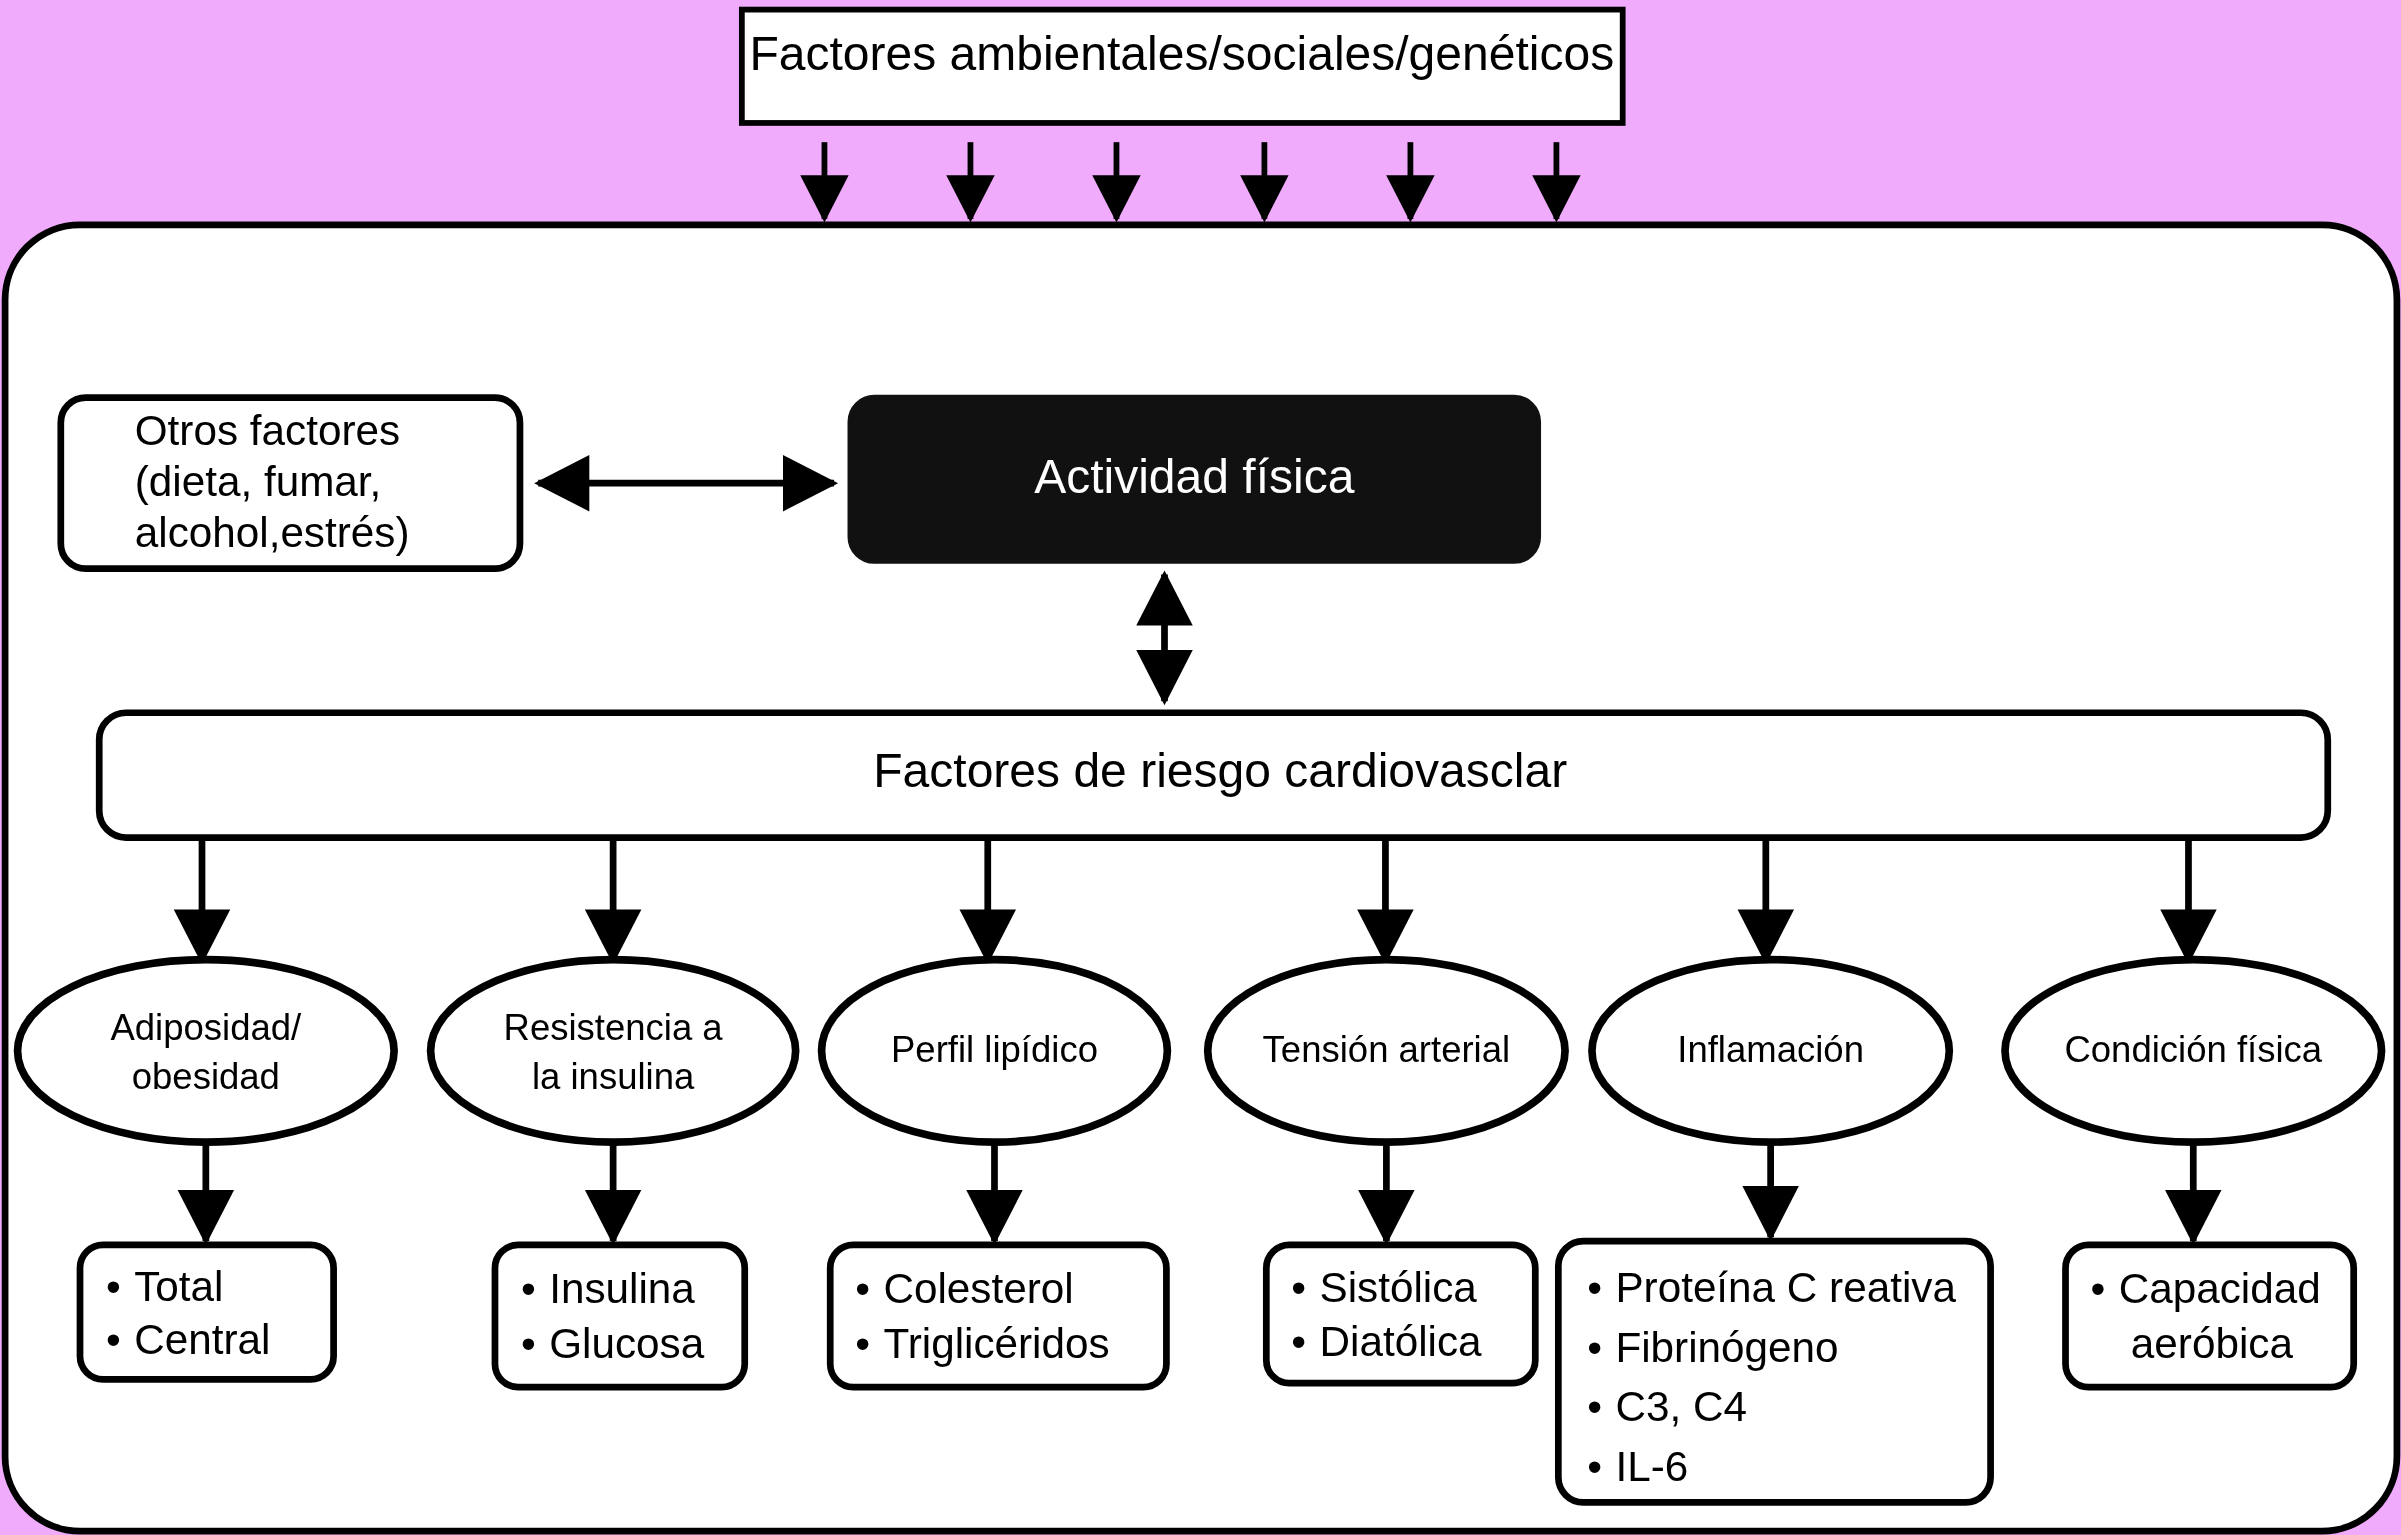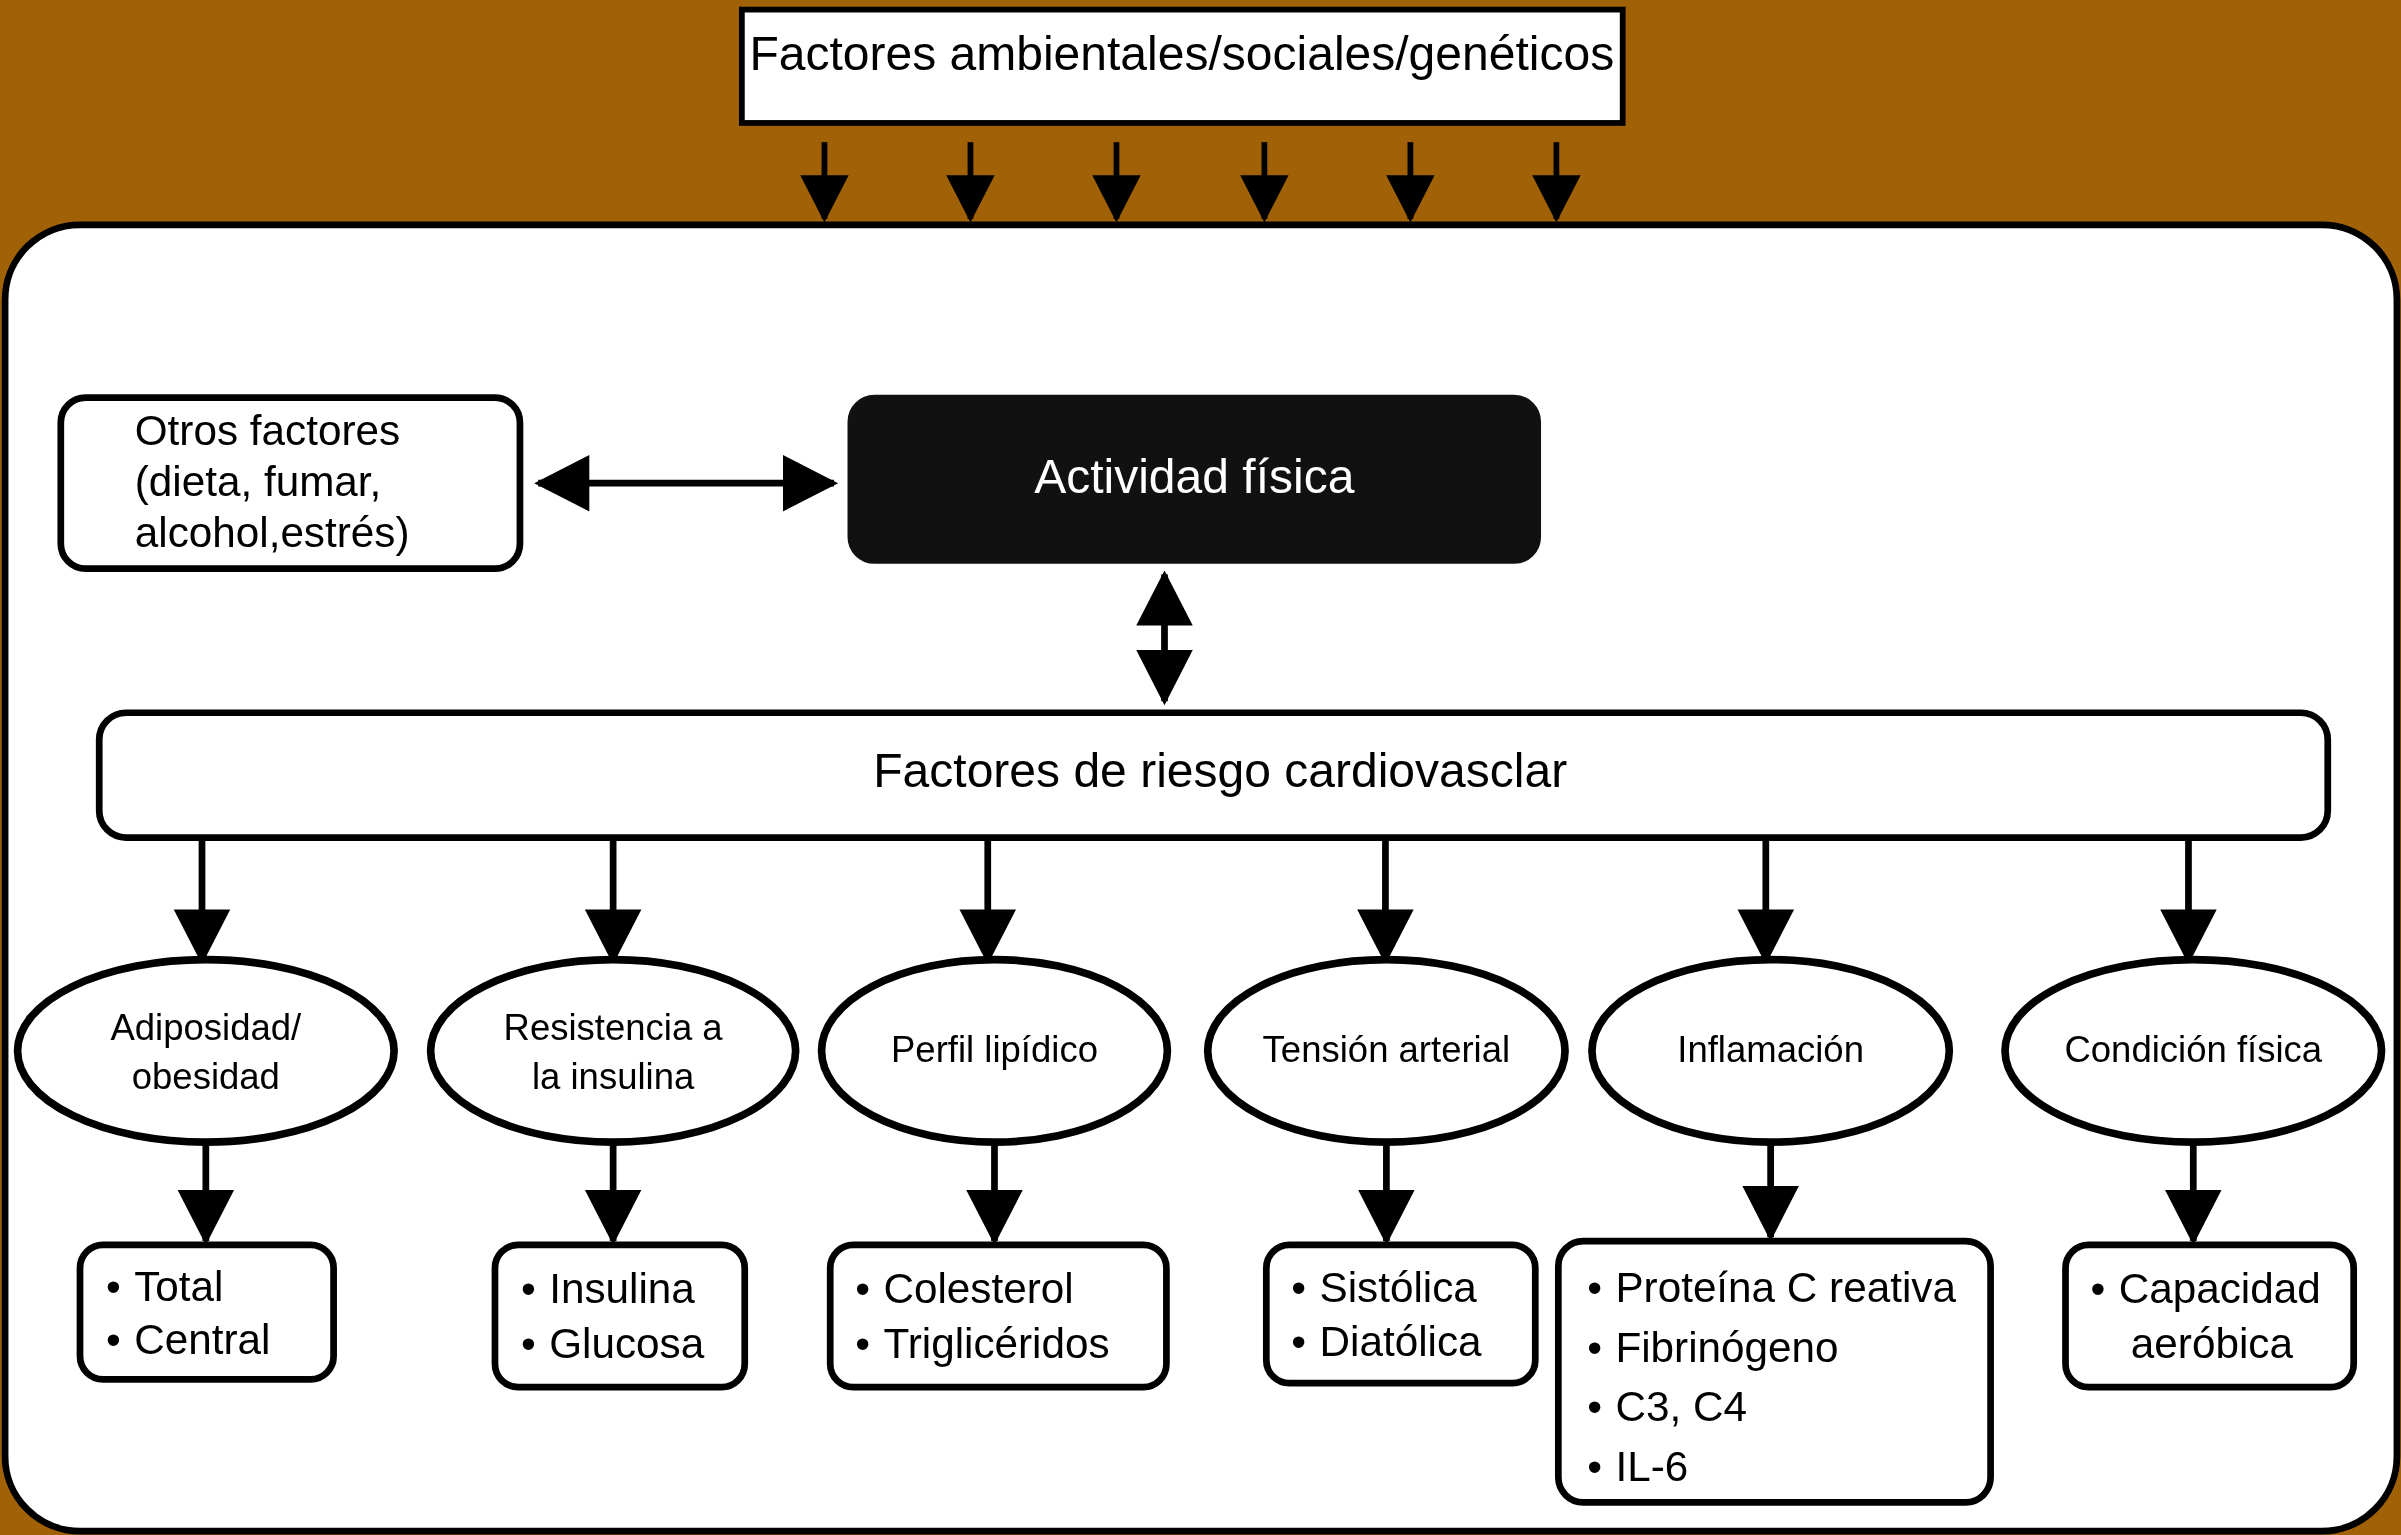--- a/index.html
+++ b/index.html
@@ -7,21 +7,21 @@
     padding: 0;
     background: #ffffff;
   }
   body {
     font-family: "Liberation Sans", sans-serif;
   }
   #stage {
     position: relative;
     width: 2402px;
     height: 1535px;
-    background: #a16207;
+    background: #f0abfc;
     overflow: hidden;
     text-align: center;
   }
   svg#diagram {
     position: absolute;
     left: 0;
     top: 0;
     width: 2402px;
     height: 1535px;
   }

